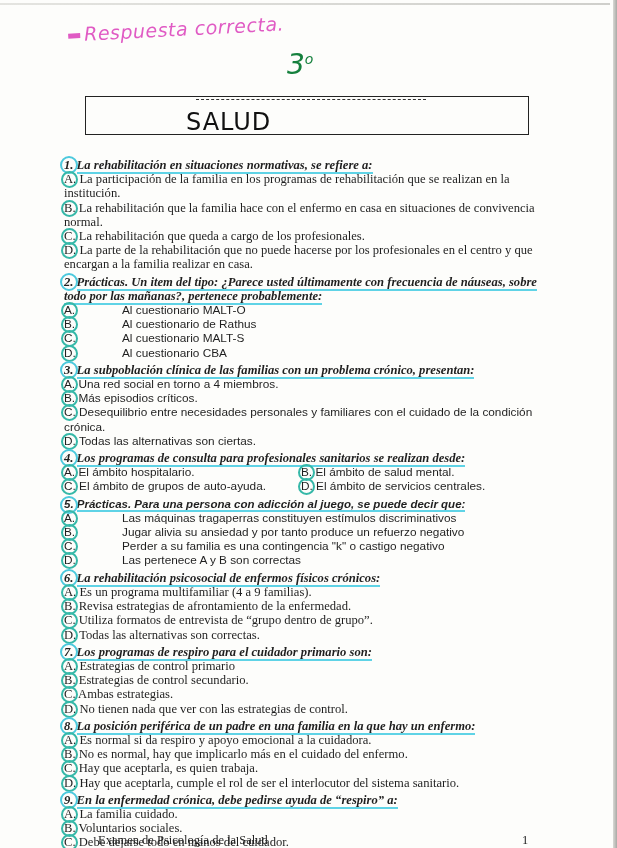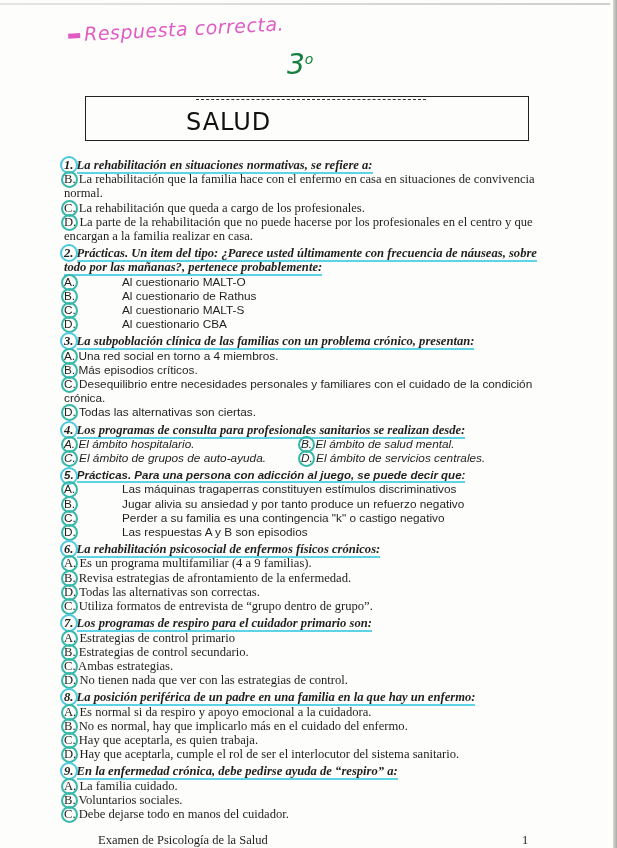--- a/index.html
+++ b/index.html
@@ -19,21 +19,21 @@
     font-style: italic; letter-spacing: 0.5px; transform: rotate(-3deg);
   }
   .pink-mark { display: inline-block; width: 12px; height: 5px; background: #e05bc4; margin-right: 4px; vertical-align: middle; }
   .grade {
     position: absolute; left: 287px; top: 48px;
     font-family: "DejaVu Sans", sans-serif; font-size: 28px; color: #15803d; font-style: italic;
   }
   .grade sup { font-size: 14px; }
 
   .title-box {
-    position: absolute; left: 85px; top: 96px; width: 444px; height: 45px;
+    position: absolute; left: 85px; top: 96px; width: 444px; height: 39px;
     border: 1.5px solid #222; box-sizing: border-box;
   }
   .title-box .dashes { position: absolute; top: 2px; left: 110px; width: 230px; height: 6px;
     border-top: 1px dashed #333; }
   .title-handwritten {
     position: absolute; left: 100px; top: 11px;
     font-family: "DejaVu Sans", sans-serif; font-size: 24px; letter-spacing: 1px; color: #111;
   }
 
   .content { position: absolute; left: 61px; top: 155px; width: 480px; font-size: 12.6px; line-height: 14.2px; }
@@ -45,21 +45,21 @@
     border: 2px solid #4cc9dd; border-radius: 50%;
   }
   .opt { position: relative; }
   .opt .letter { position: relative; display: inline-block; }
   .opt .letter::before {
     content: ""; position: absolute; left: -3px; top: -1px; width: 13px; height: 13px;
     border: 2px solid #36b8a8; border-radius: 50%;
   }
   .tab-opt .letter { width: 58px; }
   .sans { font-family: "Liberation Sans", "DejaVu Sans", sans-serif; font-size: 11.8px; }
-  .two-col { display: flex; font-style: italic; }
+  .two-col { display: flex; }
   .two-col .col { width: 245px; }
   .block { margin: 3px; }
 
   .footer-left { position: absolute; left: 98px; top: 833px; font-size: 12.5px; }
   .footer-right { position: absolute; left: 522px; top: 833px; font-size: 12.5px; }
 </style>
 </head>
 <body>
 
 <div class="top-edge"></div>
@@ -72,20 +72,21 @@
 
 <div class="title-box">
   <div class="dashes"></div>
   <div class="title-handwritten">SALUD</div>
 </div>
 
 <div class="content">
 
   <div class="block">
     <div class="q-title"><span class="q-num">1.</span> <span class="txt">La rehabilitación en situaciones normativas, se refiere a:</span></div>
+    <div class="opt"><span class="letter">A.</span> <span>La participación de la familia en los programas de rehabilitación que se realizan en la institución.</span></div>
     <div class="opt"><span class="letter">B.</span> <span>La rehabilitación que la familia hace con el enfermo en casa en situaciones de convivencia normal.</span></div>
     <div class="opt"><span class="letter">C.</span> <span>La rehabilitación que queda a cargo de los profesionales.</span></div>
     <div class="opt"><span class="letter">D.</span> <span>La parte de la rehabilitación que no puede hacerse por los profesionales en el centro y que encargan a la familia realizar en casa.</span></div>
   </div>
 
   <div class="block">
     <div class="q-title"><span class="q-num">2.</span> <span class="txt">Prácticas. Un item del tipo: ¿Parece usted últimamente con frecuencia de náuseas, sobre todo por las mañanas?, pertenece probablemente:</span></div>
     <div class="opt tab-opt sans"><span class="letter">A.</span><span>Al cuestionario MALT-O</span></div>
     <div class="opt tab-opt sans"><span class="letter">B.</span><span>Al cuestionario de Rathus</span></div>
     <div class="opt tab-opt sans"><span class="letter">C.</span><span>Al cuestionario MALT-S</span></div>
@@ -110,29 +111,29 @@
       <div class="col opt"><span class="letter">C.</span> <span>El ámbito de grupos de auto-ayuda.</span></div>
       <div class="col opt"><span class="letter">D.</span> <span>El ámbito de servicios centrales.</span></div>
     </div>
   </div>
 
   <div class="block">
     <div class="q-title sans" style="font-size:11.5px"><span class="q-num">5.</span> <span class="txt">Prácticas. Para una persona con adicción al juego, se puede decir que:</span></div>
     <div class="opt tab-opt sans"><span class="letter">A.</span><span>Las máquinas tragaperras constituyen estímulos discriminativos</span></div>
     <div class="opt tab-opt sans"><span class="letter">B.</span><span>Jugar alivia su ansiedad y por tanto produce un refuerzo negativo</span></div>
     <div class="opt tab-opt sans"><span class="letter">C.</span><span>Perder a su familia es una contingencia "k" o castigo negativo</span></div>
-    <div class="opt tab-opt sans"><span class="letter">D.</span><span>Las respuestas A y B son episodios</span></div>
+    <div class="opt tab-opt sans"><span class="letter">D.</span><span>Las pertenece A y B son correctas</span></div>
   </div>
 
   <div class="block">
     <div class="q-title"><span class="q-num">6.</span> <span class="txt">La rehabilitación psicosocial de enfermos físicos crónicos:</span></div>
     <div class="opt"><span class="letter">A.</span> <span>Es un programa multifamiliar (4 a 9 familias).</span></div>
     <div class="opt"><span class="letter">B.</span> <span>Revisa estrategias de afrontamiento de la enfermedad.</span></div>
+    <div class="opt"><span class="letter">C.</span> <span>Utiliza formatos de entrevista de “grupo dentro de grupo”.</span></div>
     <div class="opt"><span class="letter">D.</span> <span>Todas las alternativas son correctas.</span></div>
-    <div class="opt"><span class="letter">C.</span> <span>Utiliza formatos de entrevista de “grupo dentro de grupo”.</span></div>
   </div>
 
   <div class="block">
     <div class="q-title"><span class="q-num">7.</span> <span class="txt">Los programas de respiro para el cuidador primario son:</span></div>
     <div class="opt"><span class="letter">A.</span> <span>Estrategias de control primario</span></div>
     <div class="opt"><span class="letter">B.</span> <span>Estrategias de control secundario.</span></div>
     <div class="opt"><span class="letter">C.</span> <span>Ambas estrategias.</span></div>
     <div class="opt"><span class="letter">D.</span> <span>No tienen nada que ver con las estrategias de control.</span></div>
   </div>
 

